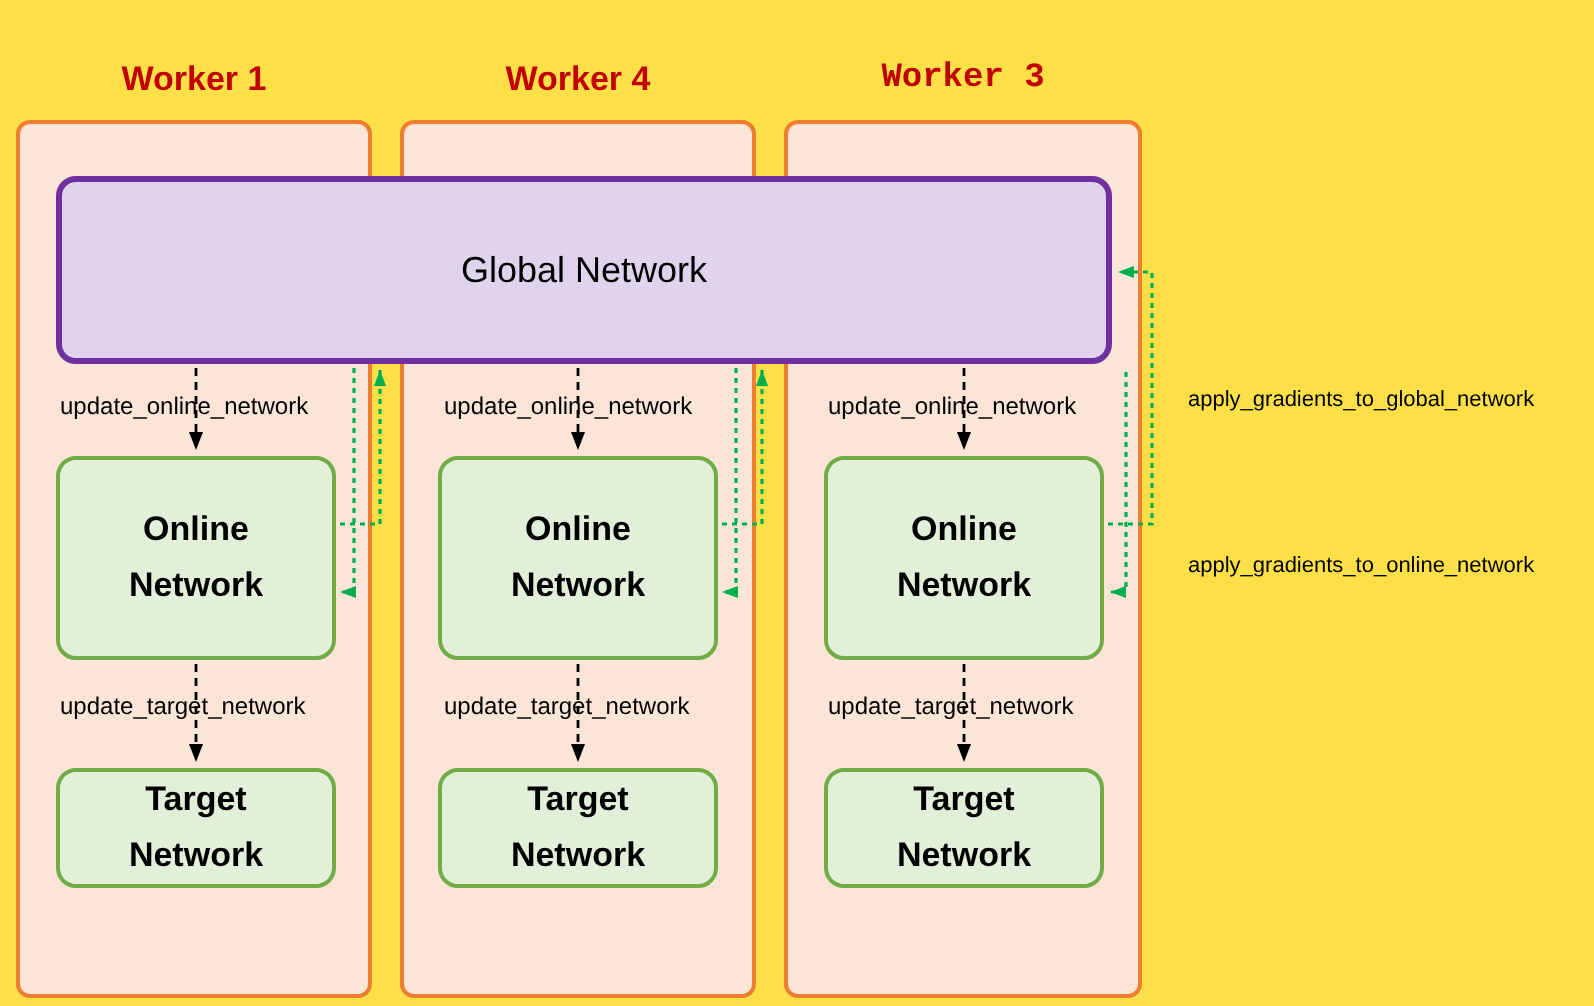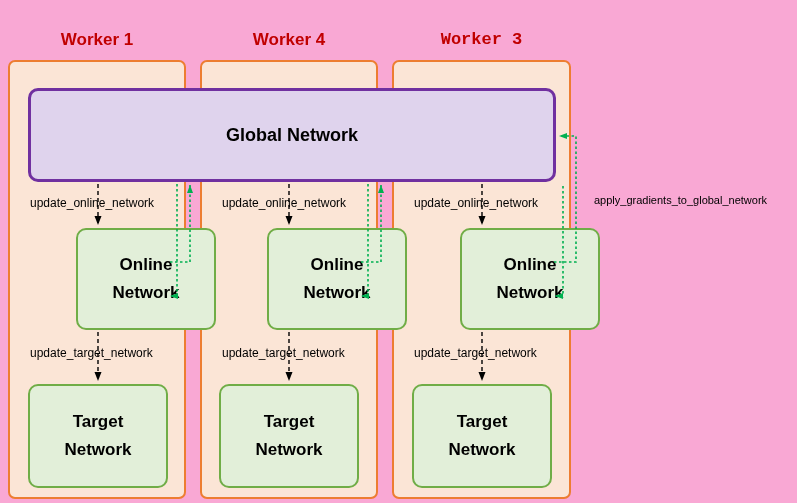--- a/index.html
+++ b/index.html
@@ -1,21 +1,21 @@
 <!DOCTYPE html>
 <html style="--worker-border: #ED7D31; --worker-fill: #FBE5D6; --global-border: #7030A0; --global-fill: #DFD3ED; --network-border: #70AD47; --network-fill: #E2EFD9; --title-color: #C00000; --gradient-arrow: #00B050; --update-arrow: #000000;"><head>
 <meta charset="utf-8">
 <style>
   * { box-sizing: border-box; }
   html, body { margin: 0; padding: 0; background: #fff; }
   .canvas {
     position: relative;
     width: 797px;
     height: 503px;
-    background: #f9a8d4;
+    background: #fde047;
     font-family: "Liberation Sans", sans-serif;
     overflow: hidden;
   }
   .worker-title {
     position: absolute;
     top: 30px;
     width: 178px;
     text-align: center;
     font-size: 17px;
     font-weight: bold;
@@ -40,42 +40,42 @@
     top: 88px;
     width: 528px;
     height: 94px;
     background: var(--global-fill, #DFD3ED);
     border: 3px solid var(--global-border, #7030A0);
     border-radius: 10px;
     display: flex;
     align-items: center;
     justify-content: center;
     font-size: 18px;
-    font-weight: bold;
+    font-weight: normal;
     color: #000;
   }
 
   .net-box {
     position: absolute;
     width: 140px;
     background: var(--network-fill, #E2EFD9);
     border: 2.5px solid var(--network-border, #70AD47);
     border-radius: 10px;
     display: flex;
     align-items: center;
     justify-content: center;
     text-align: center;
     font-weight: bold;
     font-size: 17px;
     line-height: 1.62;
     color: #000;
   }
   .net-box span { display: block; width: 92px; }
-  .online { top: 228px; height: 102px; margin-left: 48px; }
-  .target { top: 384px; height: 104px; }
+  .online { top: 228px; height: 102px; }
+  .target { top: 384px; height: 60px; }
   .net1 { left: 28px; }
   .net2 { left: 219px; }
   .net3 { left: 412px; }
 
   .small-label {
     position: absolute;
     font-size: 12px;
     color: #000;
     white-space: nowrap;
     z-index: 5;
@@ -185,14 +185,15 @@
 
   <div class="small-label ulab lab1">update_online_network</div>
   <div class="small-label ulab lab2">update_online_network</div>
   <div class="small-label ulab lab3">update_online_network</div>
 
   <div class="small-label tlab lab1">update_target_network</div>
   <div class="small-label tlab lab2">update_target_network</div>
   <div class="small-label tlab lab3">update_target_network</div>
 
   <div class="side-label side1">apply_gradients_to_global_network</div>
+  <div class="side-label side2">apply_gradients_to_online_network</div>
 
 </div>
 
 </body></html>

